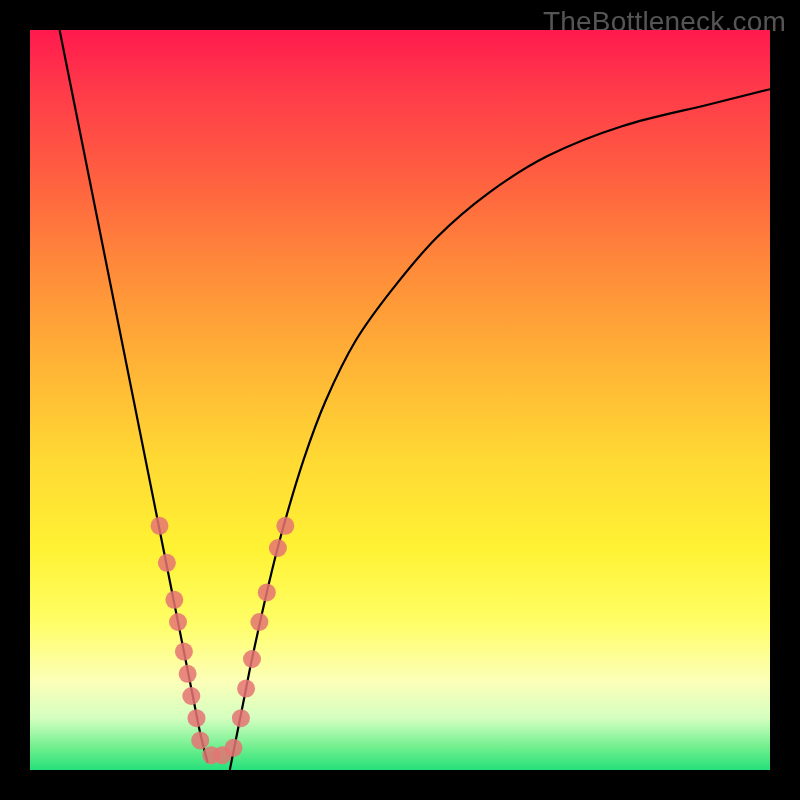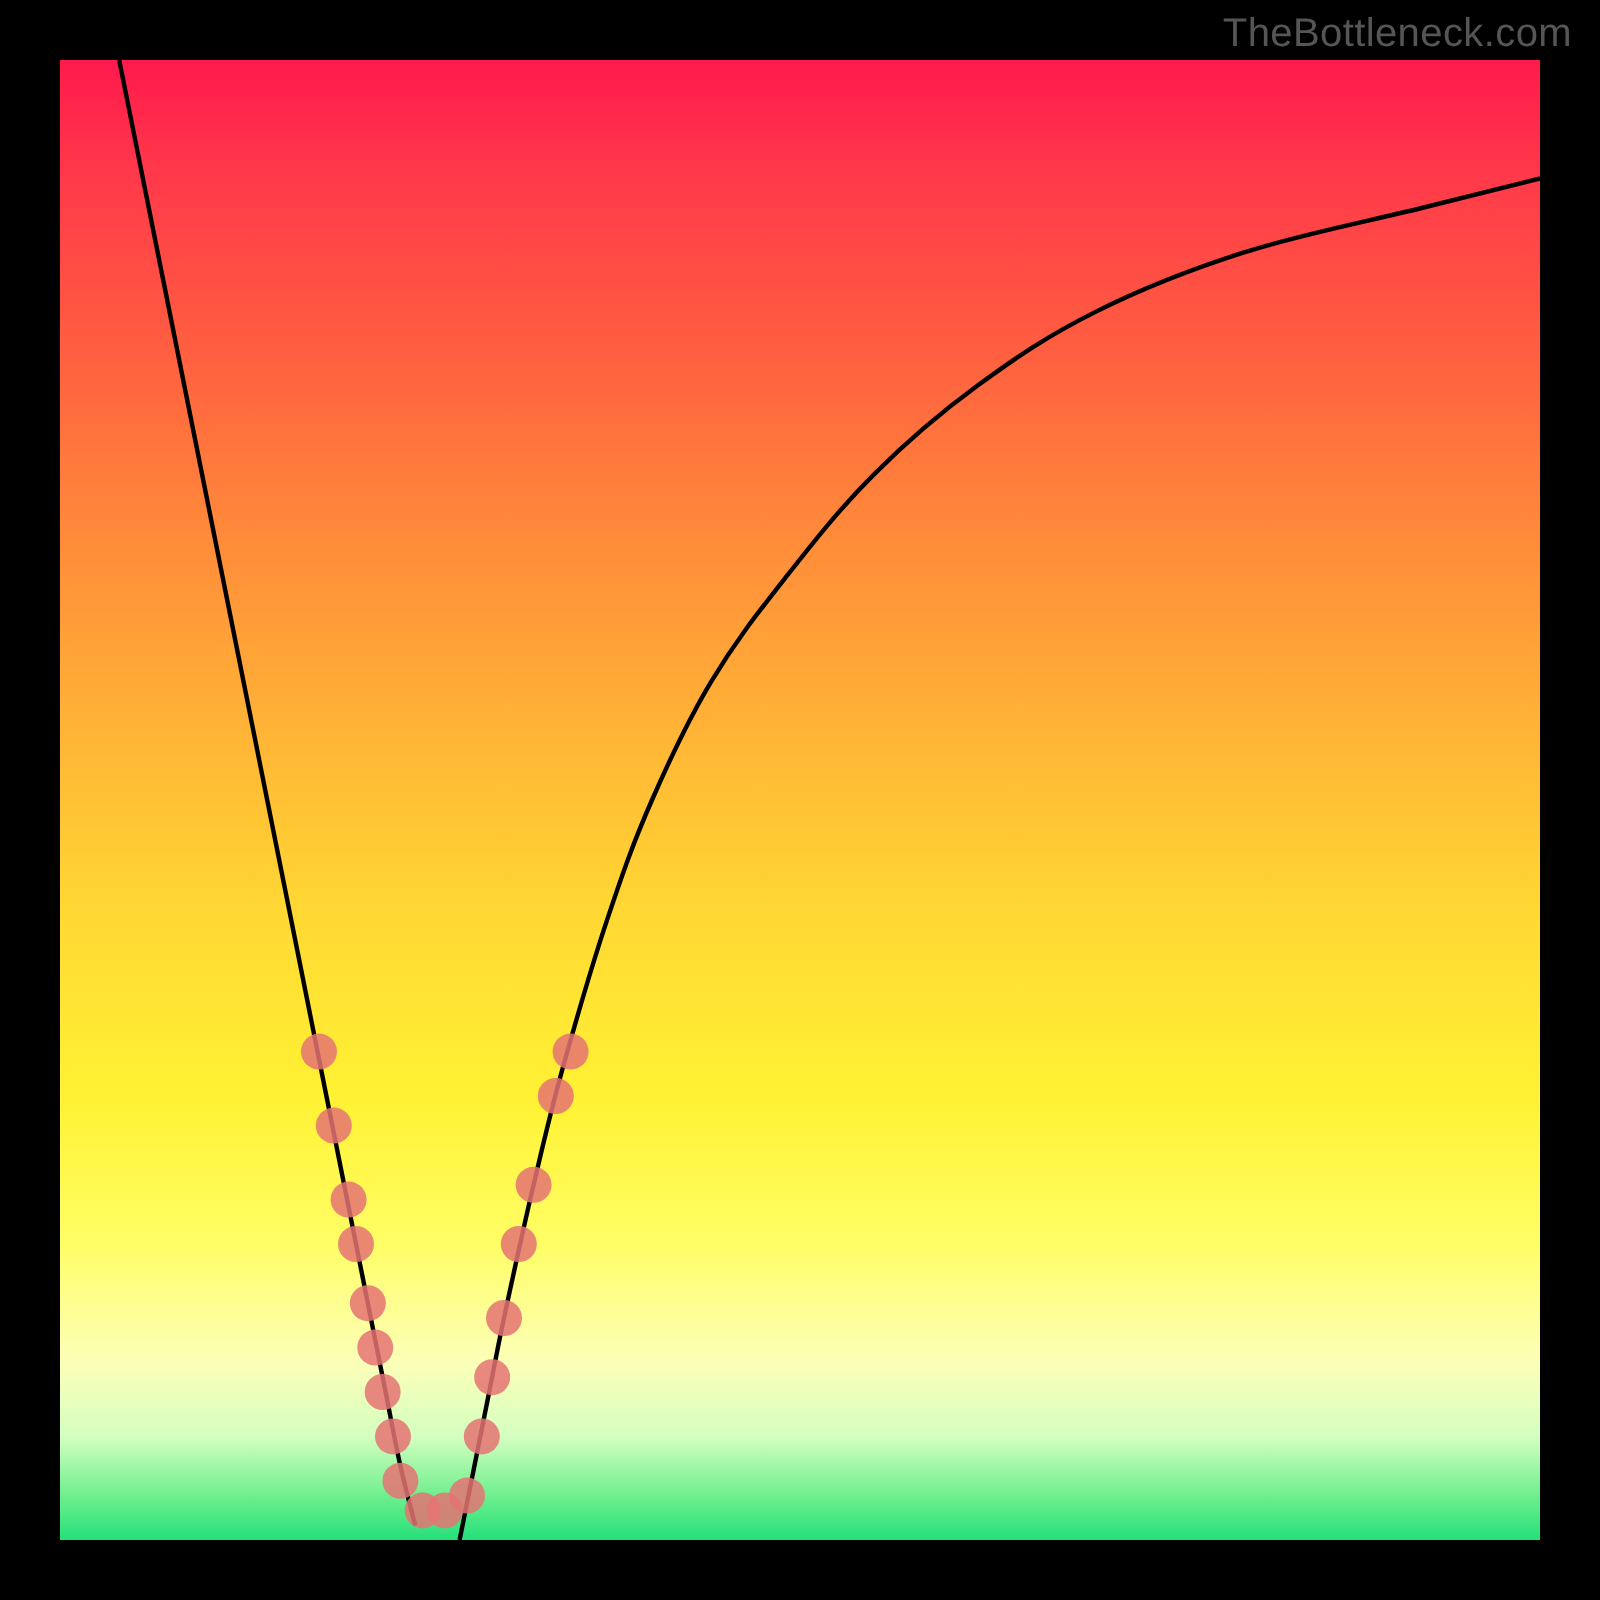--- a/index.html
+++ b/index.html
@@ -30,21 +30,21 @@
       #d4ffc0 93%,
       #6fef8e 97%,
       #25e07a 100%
     );
   }
   .watermark {
     position: absolute;
     top: 6px;
     right: 14px;
     color: #555;
-    font-size: 20px;
+    font-size: 28px;
     font-weight: 500;
     letter-spacing: 0.2px;
   }
   svg.curves {
     position: absolute;
     left: 0;
     top: 0;
     width: 740px;
     height: 740px;
   }

